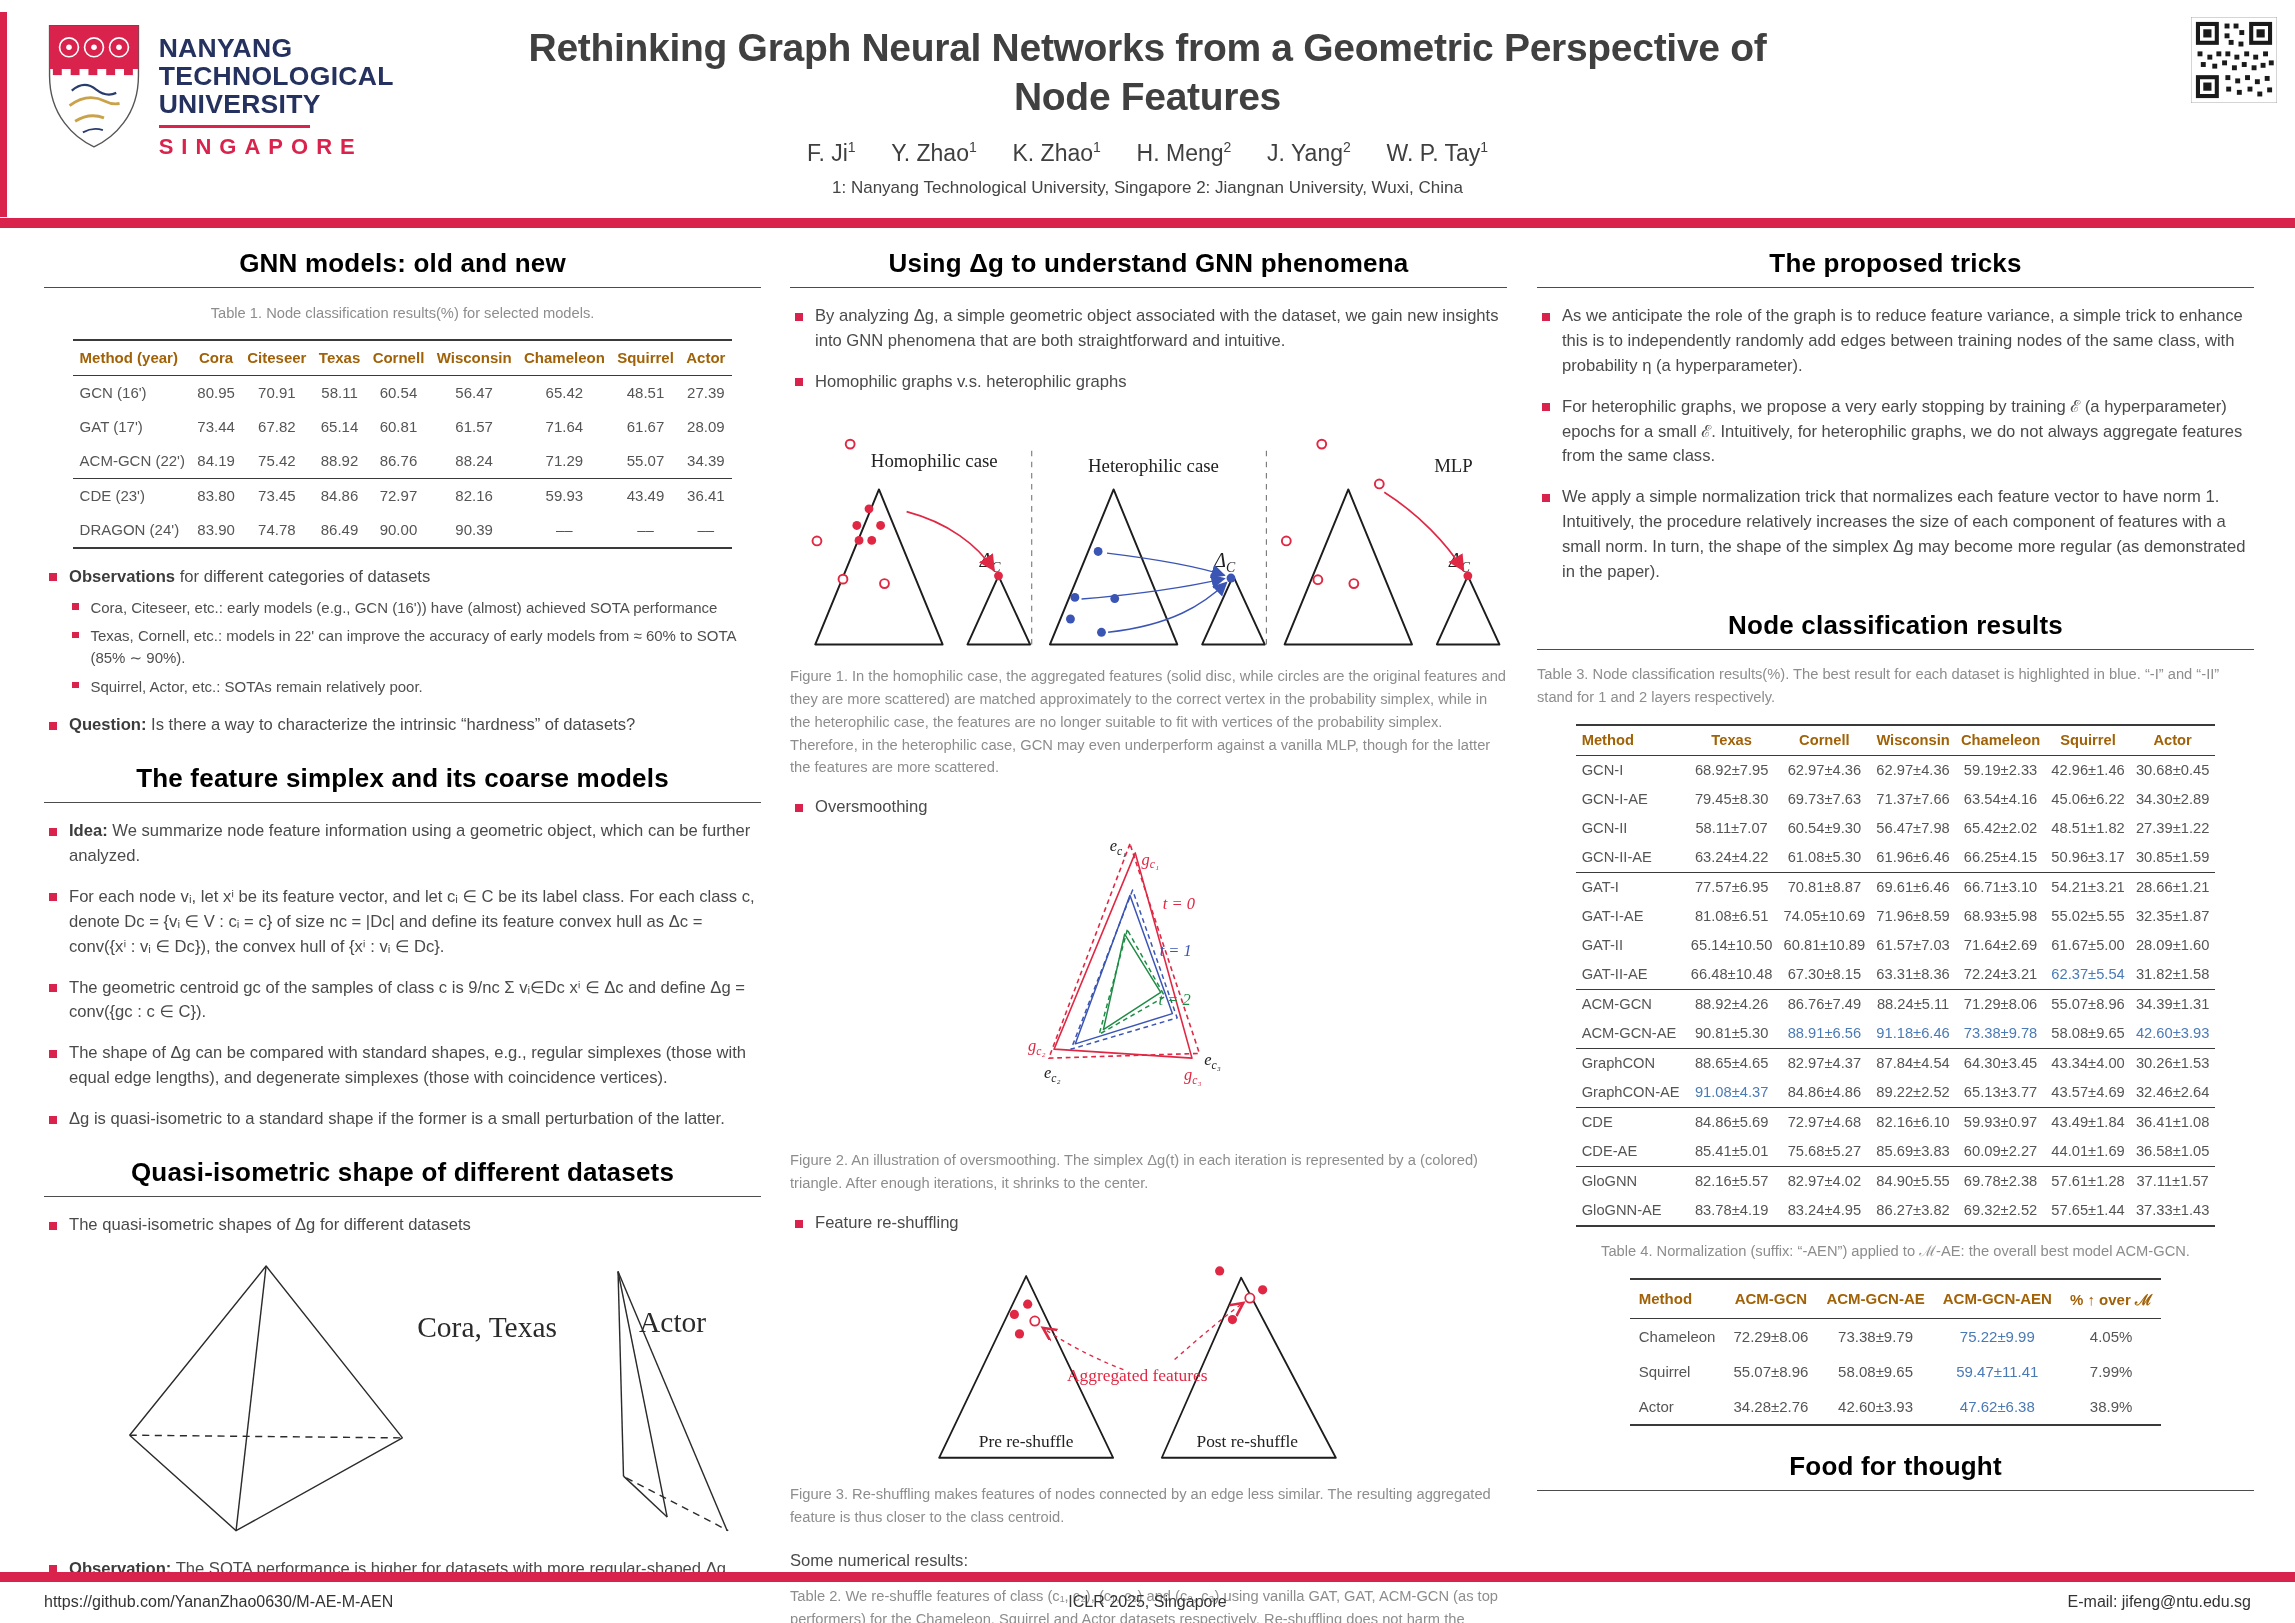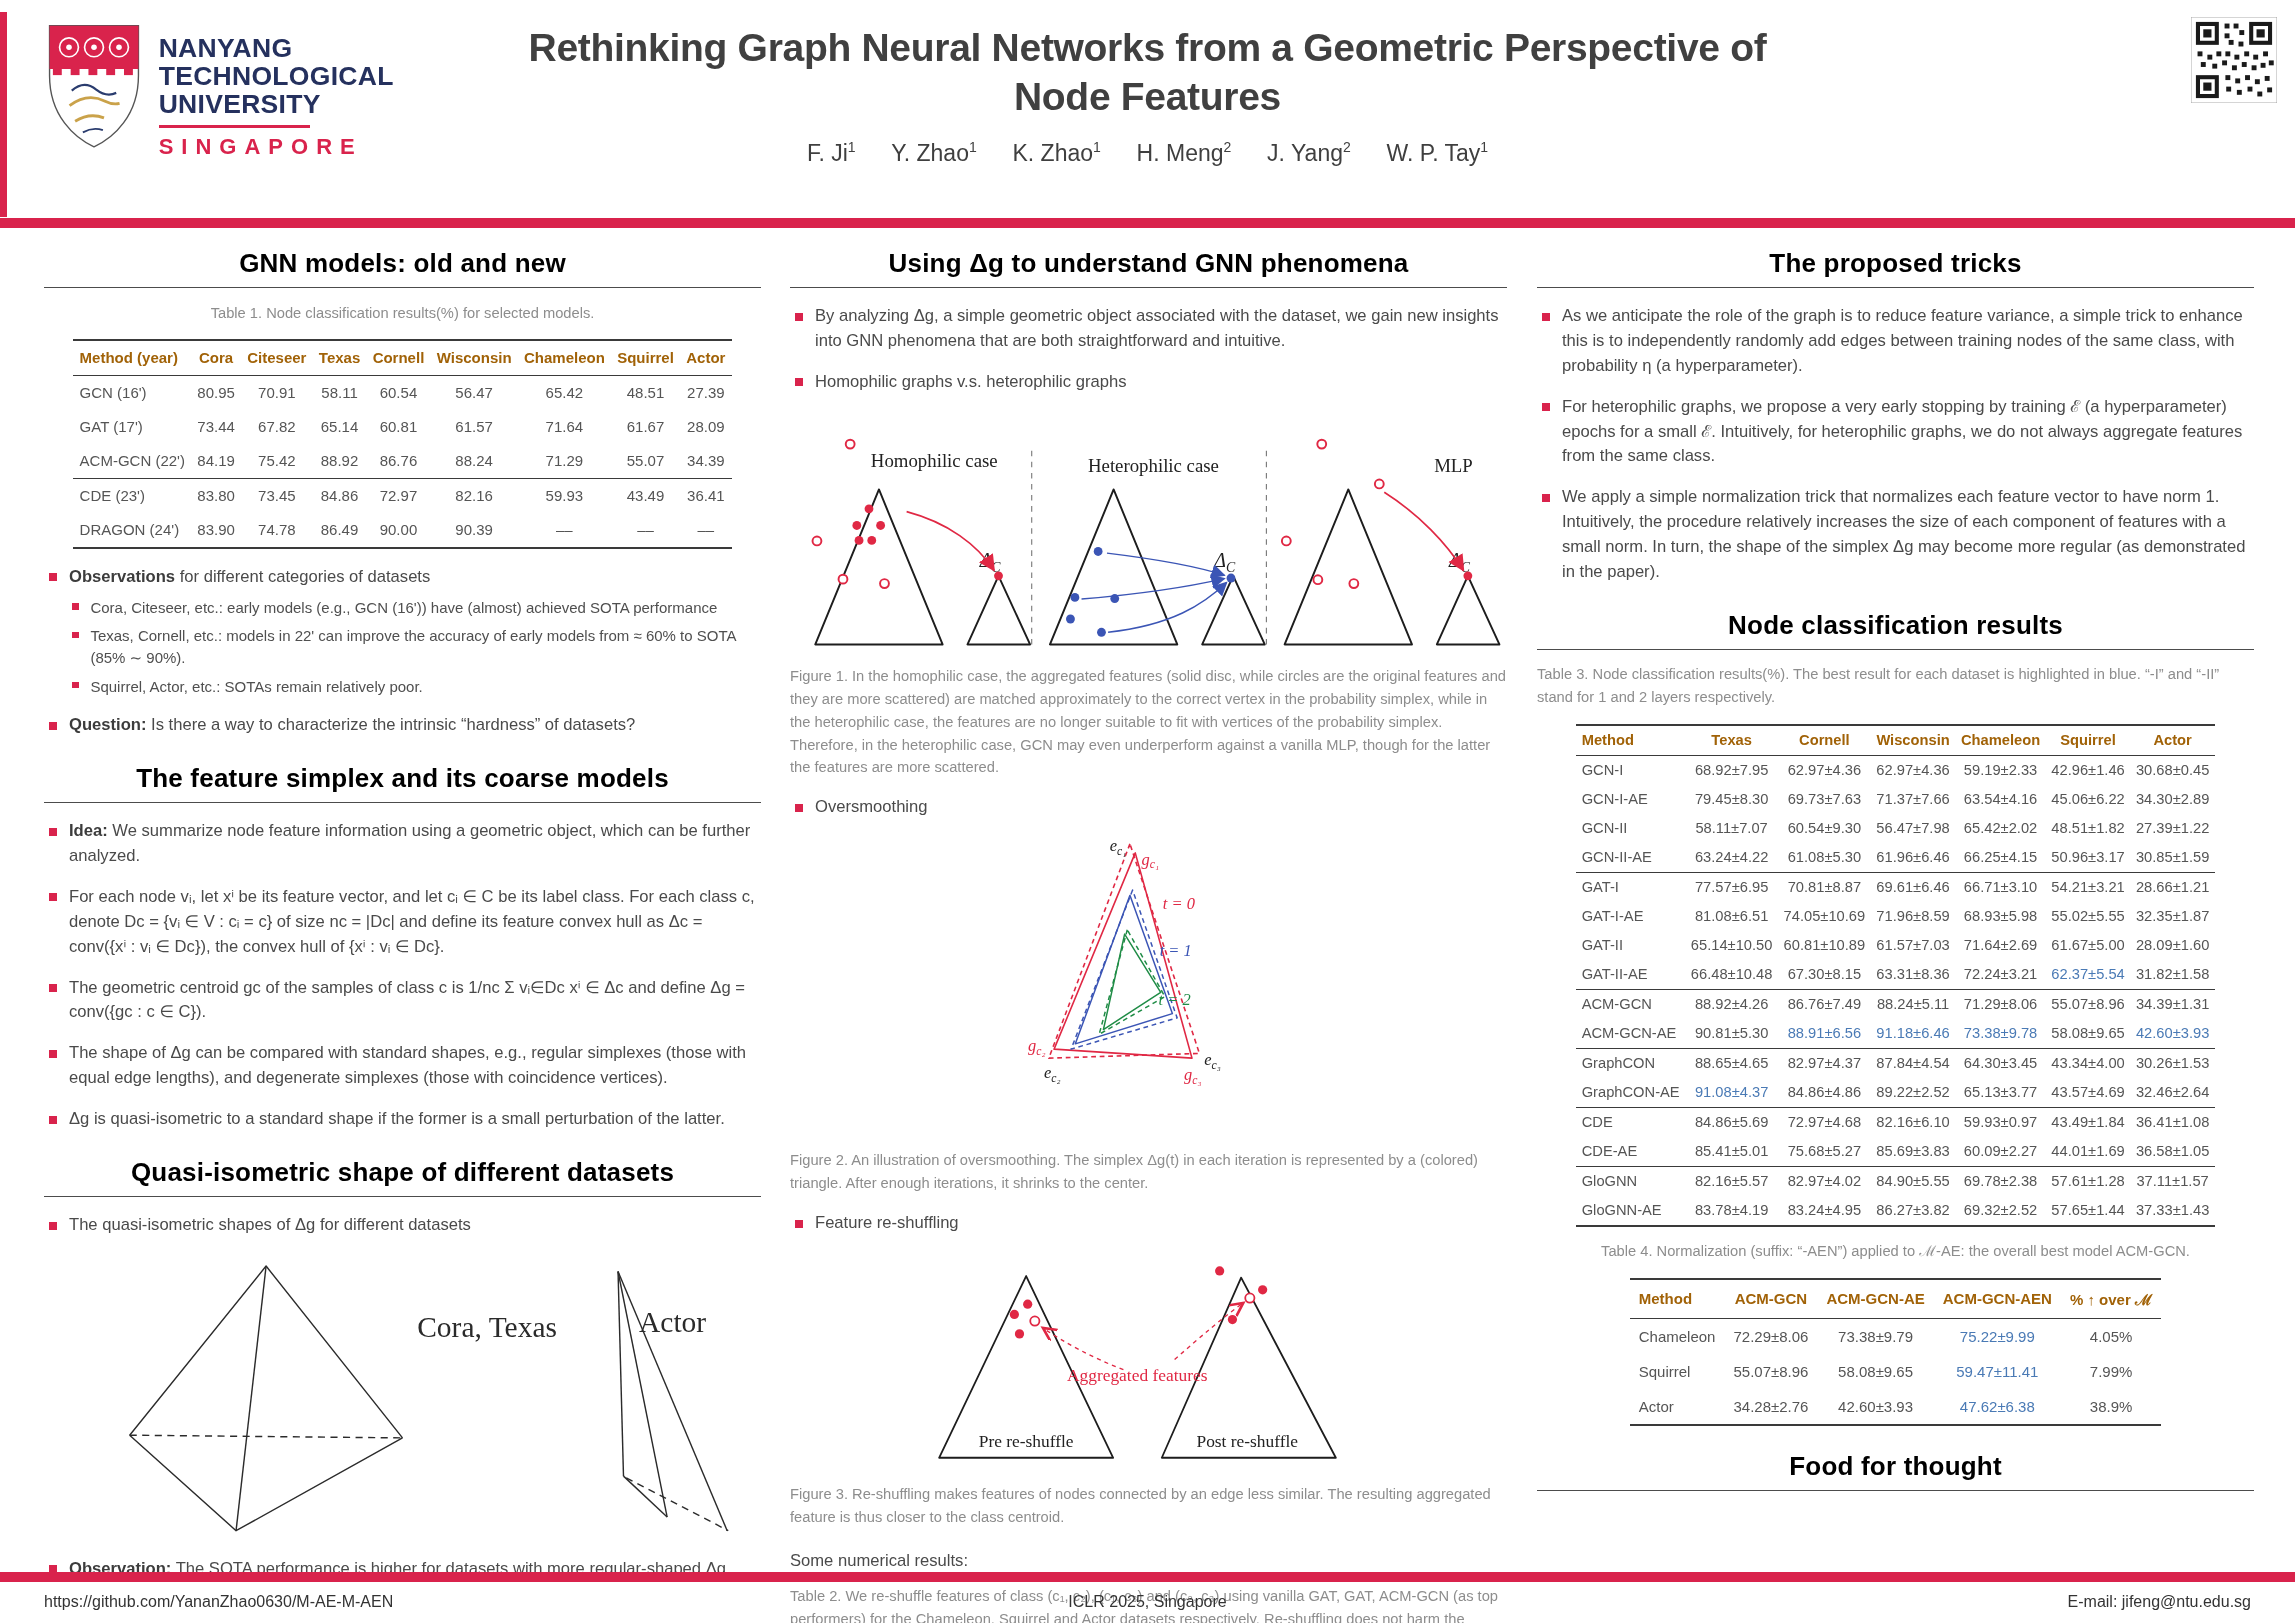--- a/index.html
+++ b/index.html
@@ -125,20 +125,21 @@
     <div>Node Features</div>
   </div>
   <div class="authors">
     <span class="au"><span>F. Ji</span><sup>1</sup></span>
     <span class="au"><span>Y. Zhao</span><sup>1</sup></span>
     <span class="au"><span>K. Zhao</span><sup>1</sup></span>
     <span class="au"><span>H. Meng</span><sup>2</sup></span>
     <span class="au"><span>J. Yang</span><sup>2</sup></span>
     <span class="au"><span>W. P. Tay</span><sup>1</sup></span>
   </div>
+  <div class="affil">1: Nanyang Technological University, Singapore  2: Jiangnan University, Wuxi, China</div>
 </div>
 
 <svg class="qr" width="86" height="86" viewBox="0 0 210 210">
   <rect x="0" y="0" width="210" height="210" fill="#fff" stroke="#999" stroke-width="2"></rect>
   <g fill="#1a1a1a">
     <rect x="12" y="12" width="56" height="56"></rect>
       <rect x="142" y="12" width="56" height="56"></rect>
       <rect x="12" y="142" width="56" height="56"></rect>
     <rect x="22" y="22" width="36" height="36" fill="#fff"></rect>
       <rect x="152" y="22" width="36" height="36" fill="#fff"></rect>
@@ -271,21 +272,21 @@
       <li><span class="lead">Question:</span><span> Is there a way to characterize the intrinsic “hardness” of datasets?</span></li>
     </ul>
   </section>
 
   <section class="sec">
     <h2 class="sec-title">The feature simplex and its coarse models</h2>
     <hr class="sec-rule">
     <ul class="bul">
       <li><span class="lead">Idea:</span><span> We summarize node feature information using a geometric object, which can be further analyzed.</span></li>
       <li><span>For each node vᵢ, let xⁱ be its feature vector, and let cᵢ ∈ C be its label class. For each class c, denote Dc = {vᵢ ∈ V : cᵢ = c} of size nc = |Dc| and define its feature convex hull as Δc = conv({xⁱ : vᵢ ∈ Dc}), the convex hull of {xⁱ : vᵢ ∈ Dc}.</span></li>
-      <li><span>The geometric centroid gc of the samples of class c is 1/nc Σ vᵢ∈Dc xⁱ ∈ Δc and define Δg = conv({gc : c ∈ C}).</span></li>
+      <li><span>The geometric centroid gc of the samples of class c is 9/nc Σ vᵢ∈Dc xⁱ ∈ Δc and define Δg = conv({gc : c ∈ C}).</span></li>
       <li><span>The shape of Δg can be compared with standard shapes, e.g., regular simplexes (those with equal edge lengths), and degenerate simplexes (those with coincidence vertices).</span></li>
       <li><span>Δg is quasi-isometric to a standard shape if the former is a small perturbation of the latter.</span></li>
     </ul>
   </section>
 
   <section class="sec">
     <h2 class="sec-title">Quasi-isometric shape of different datasets</h2>
     <hr class="sec-rule">
     <ul class="bul">
       <li><span>The quasi-isometric shapes of Δg for different datasets</span></li>

